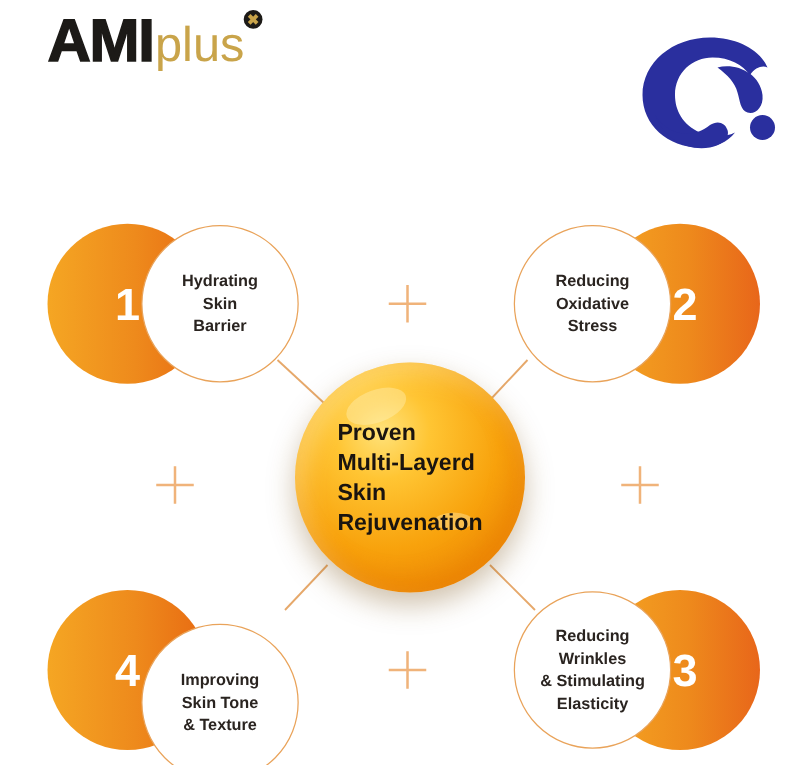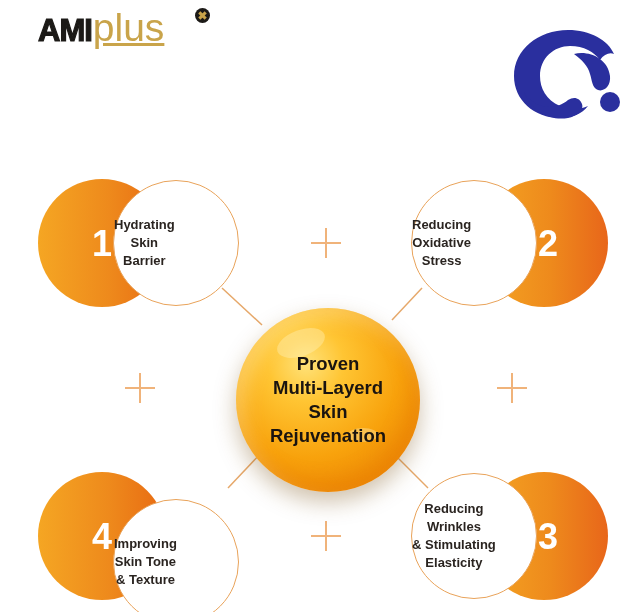--- a/index.html
+++ b/index.html
@@ -1,39 +1,39 @@
 <!DOCTYPE html>
 <html><head>
 <meta charset="utf-8">
 <style>
   html, body { margin: 0; padding: 0; background: #ffffff; }
   body { width: 643px; height: 612px; position: relative; overflow: hidden; font-family: "Liberation Sans", sans-serif; }
   .abs { position: absolute; }
   .logo-text { left: 38px; top: 6px; height: 50px; display: flex; align-items: baseline; }
-  .logo-ami { font-family: "Liberation Sans", sans-serif; font-weight: 900; font-size: 31px; color: #1c1a17; letter-spacing: -1px; -webkit-text-stroke: 1.2px #1c1a17; }
-  .logo-plus { font-family: "Liberation Sans", sans-serif; font-weight: 400; font-size: 39px; color: #c9a44a; letter-spacing: 0px; margin-left: 1px; text-decoration: underline; }
+  .logo-ami { font-family: "Liberation Sans", sans-serif; font-weight: 900; font-size: 48px; color: #1c1a17; letter-spacing: -1px; -webkit-text-stroke: 1.2px #1c1a17; }
+  .logo-plus { font-family: "Liberation Sans", sans-serif; font-weight: 400; font-size: 39px; color: #c9a44a; letter-spacing: 0px; margin-left: 1px; }
   .logo-badge { left: 195px; top: 8px; width: 15px; height: 15px; border-radius: 50%; background: #1c1a17; }
   .logo-badge::before, .logo-badge::after { content: ""; position: absolute; left: 3px; top: 6px; width: 9px; height: 3px; background: #c9a44a; transform: rotate(45deg); }
   .logo-badge::after { transform: rotate(-45deg); }
   .brand-mark { left: 510px; top: 28px; width: 120px; height: 92px; }
   .connector { left: 0; top: 0; width: 643px; height: 612px; }
   .num-circle { width: 128px; height: 128px; border-radius: 50%; }
   .num-left { background: linear-gradient(90deg, #f5a623 0%, #ee8a1c 55%, #e86a12 100%); }
   .num-right { background: linear-gradient(90deg, #f5a623 0%, #ee8a1c 55%, #e8661a 100%); }
   .num-label { position: absolute; color: #ffffff; font-weight: 700; font-size: 36px; font-family: "Liberation Sans", sans-serif; }
-  .text-circle { width: 126px; height: 126px; border-radius: 50%; background: #ffffff; border: 1.5px solid #e9a35a; display: flex; align-items: center; text-align: center; box-sizing: border-box; }
+  .text-circle { width: 126px; height: 126px; border-radius: 50%; background: #ffffff; border: 1.5px solid #e9a35a; display: flex; align-items: center; justify-content: center; text-align: center; box-sizing: border-box; }
   .text-circle span { font-weight: 700; font-size: 13px; line-height: 18px; color: #2a2420; white-space: pre-line; }
   .plus { width: 30px; height: 30px; }
   .plus::before, .plus::after { content: ""; position: absolute; background: #f0b37a; }
   .plus::before { left: 0; top: 14px; width: 30px; height: 1.5px; }
   .plus::after { left: 14px; top: 0; width: 1.5px; height: 30px; }
-  .bubble { left: 236px; top: 308px; width: 184px; height: 184px; border-radius: 50%;
+  .bubble { left: 236px; top: 290px; width: 184px; height: 184px; border-radius: 50%;
     background: radial-gradient(circle at 38% 30%, #ffe27a 0%, #ffc533 22%, #f8a20c 55%, #ee8a05 78%, #f4a526 100%);
     box-shadow: 0 10px 22px rgba(120,80,20,0.35), inset -8px -10px 18px rgba(230,120,0,0.35), inset 8px 10px 18px rgba(255,240,170,0.45);
-    display: flex; align-items: center; justify-content: center; text-align: center; }
+    display: flex; align-items: center; justify-content: center; }
   .bubble .hl { position: absolute; border-radius: 50%; background: rgba(255,245,200,0.35); }
   .bubble span { position: relative; font-weight: 700; font-size: 18.5px; line-height: 24px; color: #1a1410; white-space: pre-line; }
 </style>
 </head>
 <body>
 
 <div class="abs logo-text">
   <span class="logo-ami">AMI</span>
   <span class="logo-plus">plus</span>
 </div>

